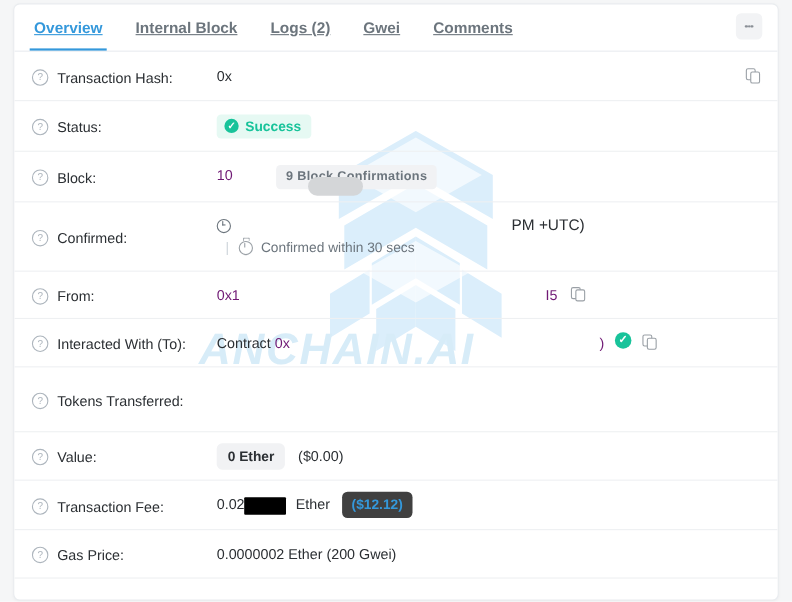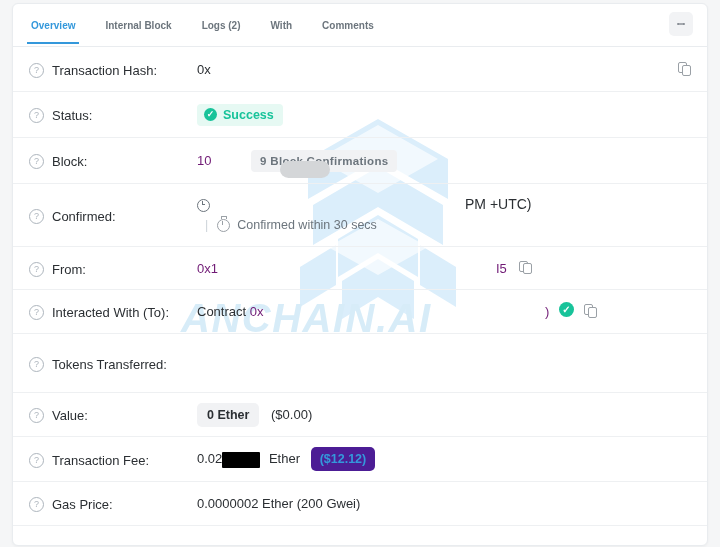--- a/index.html
+++ b/index.html
@@ -49,28 +49,29 @@
     position:relative;
     height:42px;
     border-bottom:1px solid #e9ecef;
     display:flex;
     align-items:center;
     padding:0 0 0 18px;
     z-index:10;
     background:transparent;
   }
   .tab{
-    font-size:10px;
+    font-size:14px;
     font-weight:bold;
     color:#6c757d;
     padding:12px 0 12px 0;
     margin-right:30px;
     cursor:pointer;
     position:relative;
     white-space:nowrap;
+    text-decoration:underline;
   }
   .tab.active{color:#3498db;}
   .tab.active:after{
     content:"";
     position:absolute;
     left:-4px;right:-4px;bottom:-1px;
     height:2px;background:#3498db;
   }
   .kebab{
     position:absolute;
@@ -295,21 +296,21 @@
     background:#f1f2f4;
     color:#2b2f33;
     font-size:12.5px;
     font-weight:bold;
     border-radius:5px;
     padding:5px 10px;
     margin-right:8px;
   }
   .pill-blue{
     display:inline-block;
-    background:#4c1d95;
+    background:#404040;
     color:#3498db;
     font-size:12.5px;
     font-weight:bold;
     border-radius:5px;
     padding:5px 9px;
     margin-left:7px;
   }
 </style>
 </head>
 <body>
@@ -333,21 +334,21 @@
         <polygon points="100,100 150,128 100,156 50,128"></polygon>
       </g>
     </svg>
     <div class="wm-text">ANCHAIN.AI</div>
   </div>
 
   <div class="tabs">
     <div class="tab active">Overview</div>
     <div class="tab">Internal Block</div>
     <div class="tab">Logs (2)</div>
-    <div class="tab">With</div>
+    <div class="tab">Gwei</div>
     <div class="tab">Comments</div>
     <div class="kebab">
       <span></span>
       <span></span>
       <span></span>
     </div>
   </div>
 
   <div class="rows">
 

